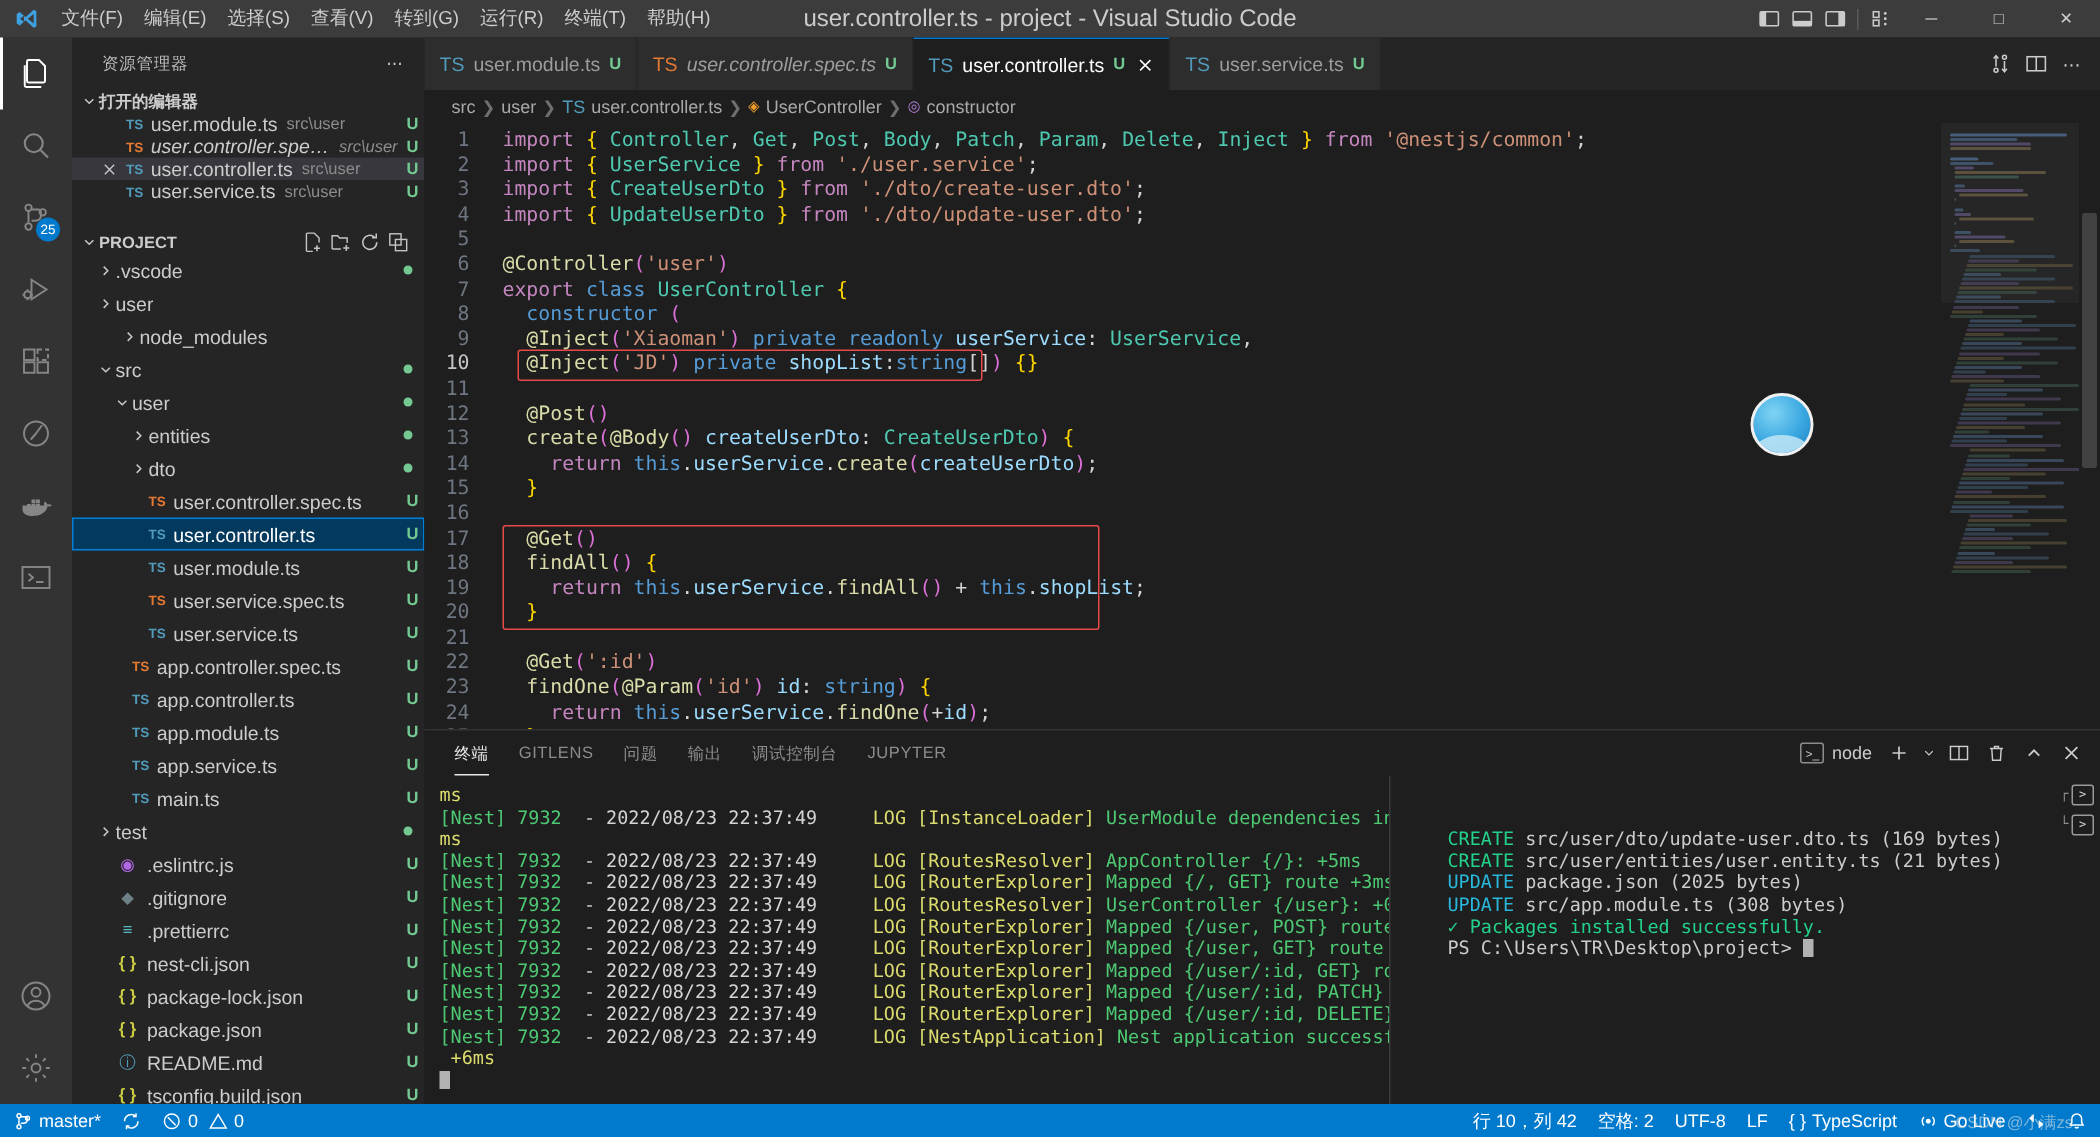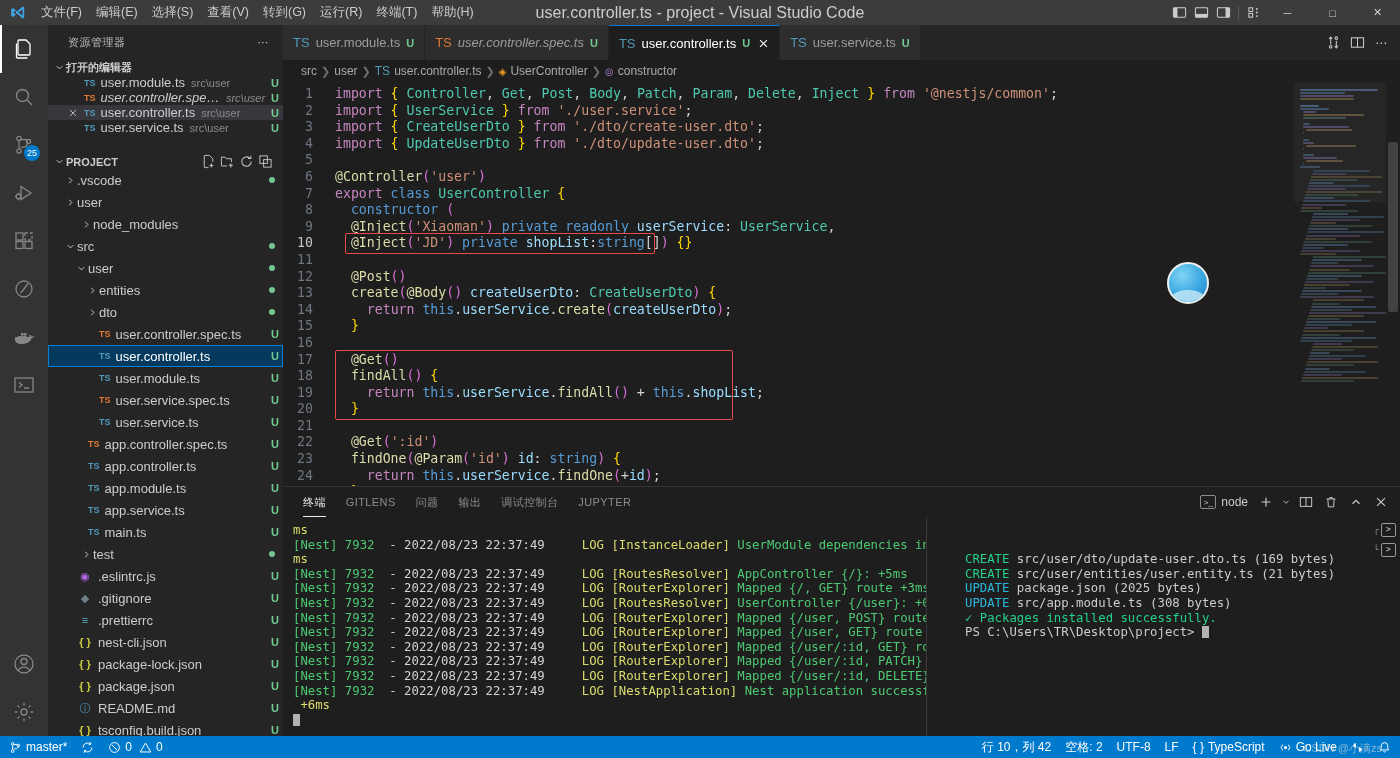--- a/index.html
+++ b/index.html
@@ -579,21 +579,21 @@
             <span class="ts-badge ts-blue">TS</span>
             <span class="fname">app.service.ts</span>
             <span class="state">U</span>
           </div>
           <div class="row" style="padding-left:26px">
             <span style="width:14px;flex:none"></span>
             <span class="ts-badge ts-blue">TS</span>
             <span class="fname">main.ts</span>
             <span class="state">U</span>
           </div>
-          <div class="row" style="padding-left:31px">
+          <div class="row" style="padding-left:15px">
             <span class="chev">
               <svg width="11" height="11" viewBox="0 0 16 16">
                 <path d="M6 4l4 4-4 4" fill="none" stroke="currentColor" stroke-width="1.4"></path>
               </svg>
             </span>
             <span class="fname">test</span>
             <span class="dot-mark"></span>
           </div>
           <div class="row" style="padding-left:15px">
             <span style="width:14px;flex:none"></span>

